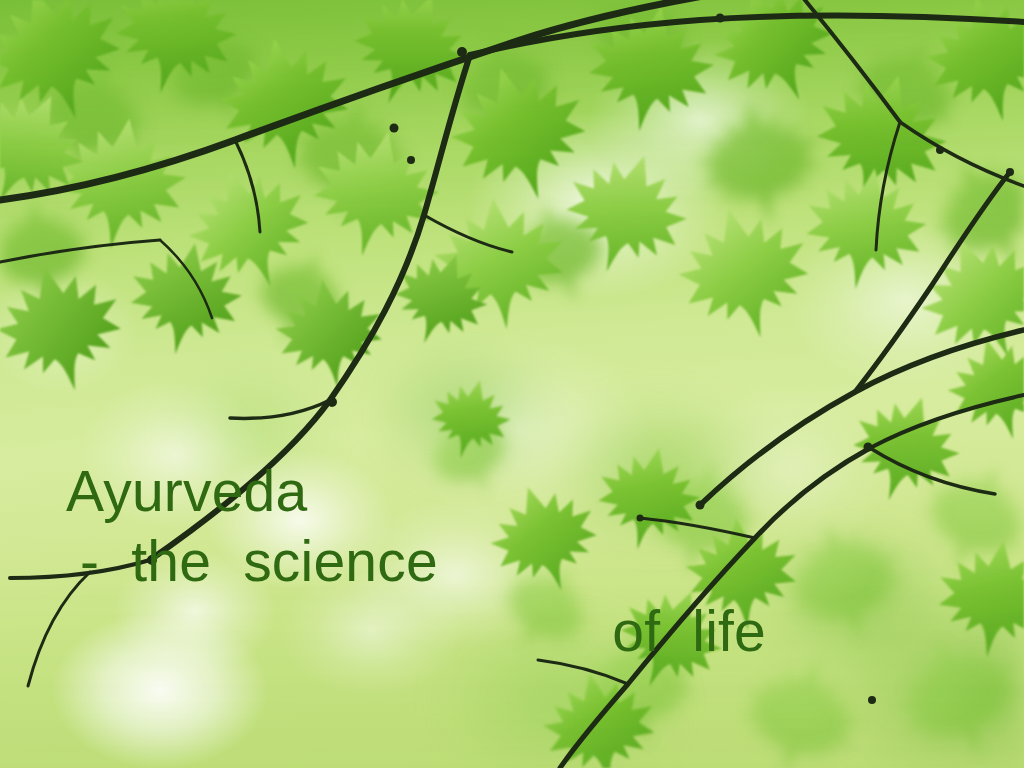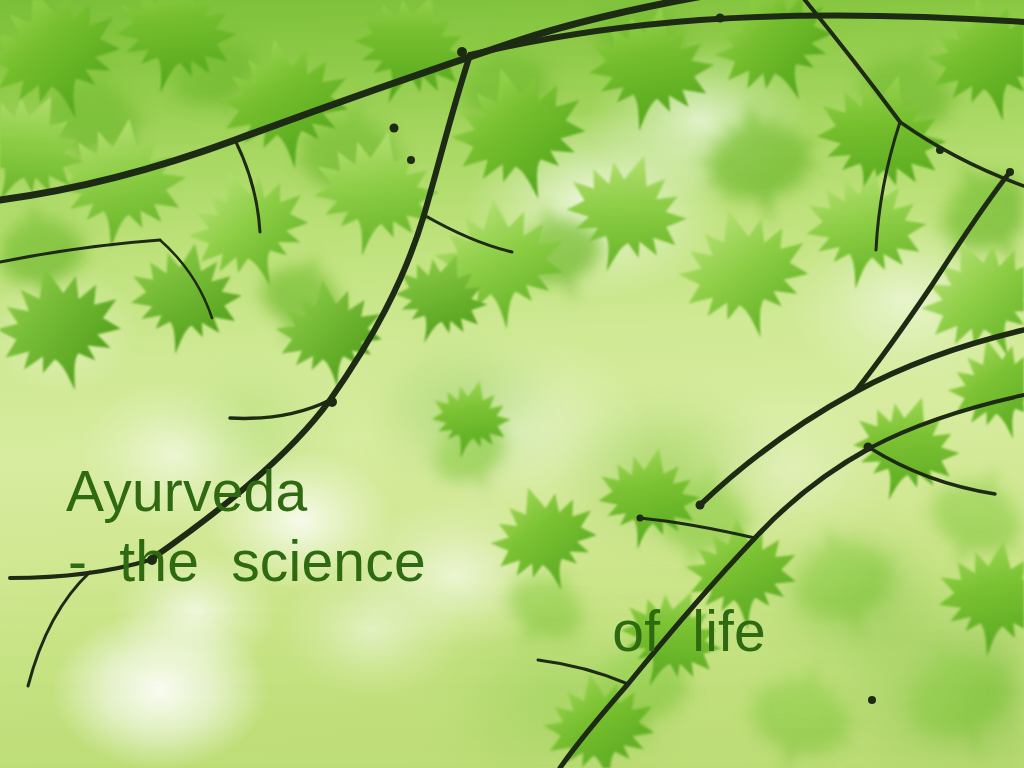--- a/index.html
+++ b/index.html
@@ -102,21 +102,21 @@
   }
   .title-line {
     font-family: "Liberation Sans", sans-serif;
     font-size: 57px;
     line-height: 70px;
     font-weight: 400;
     letter-spacing: 0.2px;
     white-space: pre;
     color: #2f6a12;
   }
-  #title-line-2 { padding-left: 2px; }
+  #title-line-2 { padding-left: 2px; margin-left: 12px; }
   #title-line-3 { padding-left: 60px; text-align: right; }
 </style>
 </head>
 <body>
 
 <div id="slide">
 
   <div class="bg-layer" id="bg-base"></div>
   <div class="bg-layer" id="bg-blobs"></div>
   <div class="bg-layer" id="bg-bokeh"></div>

